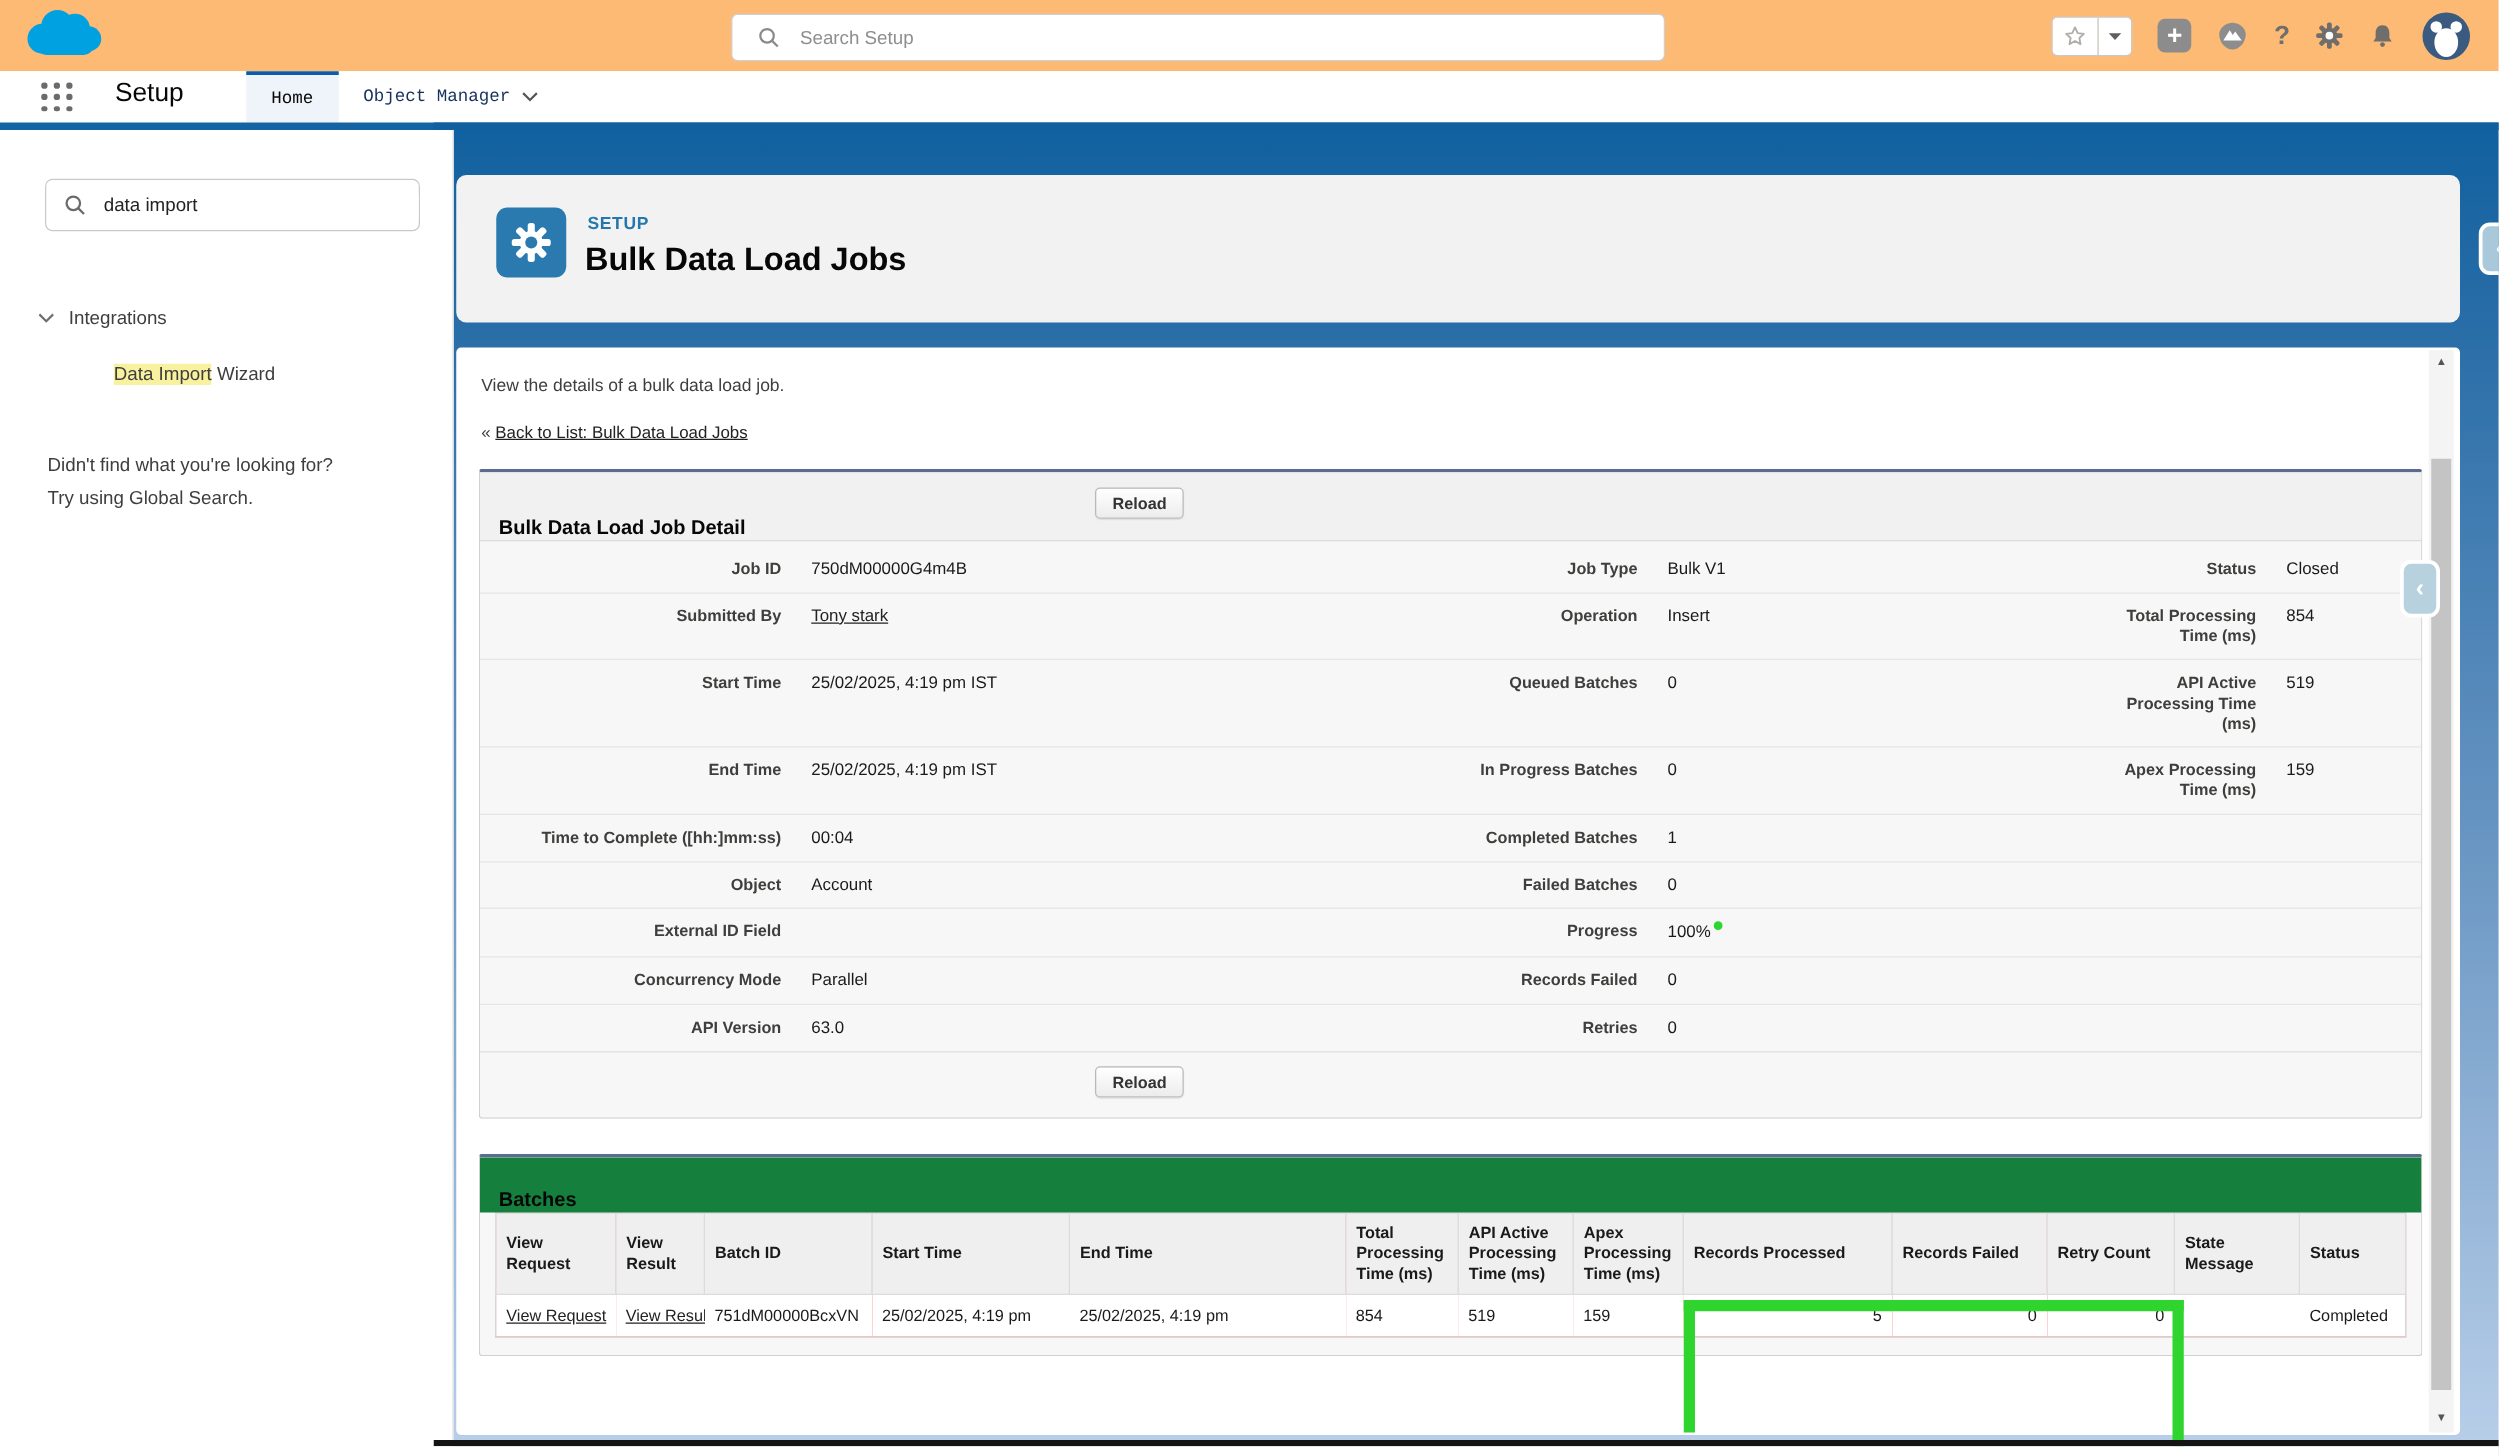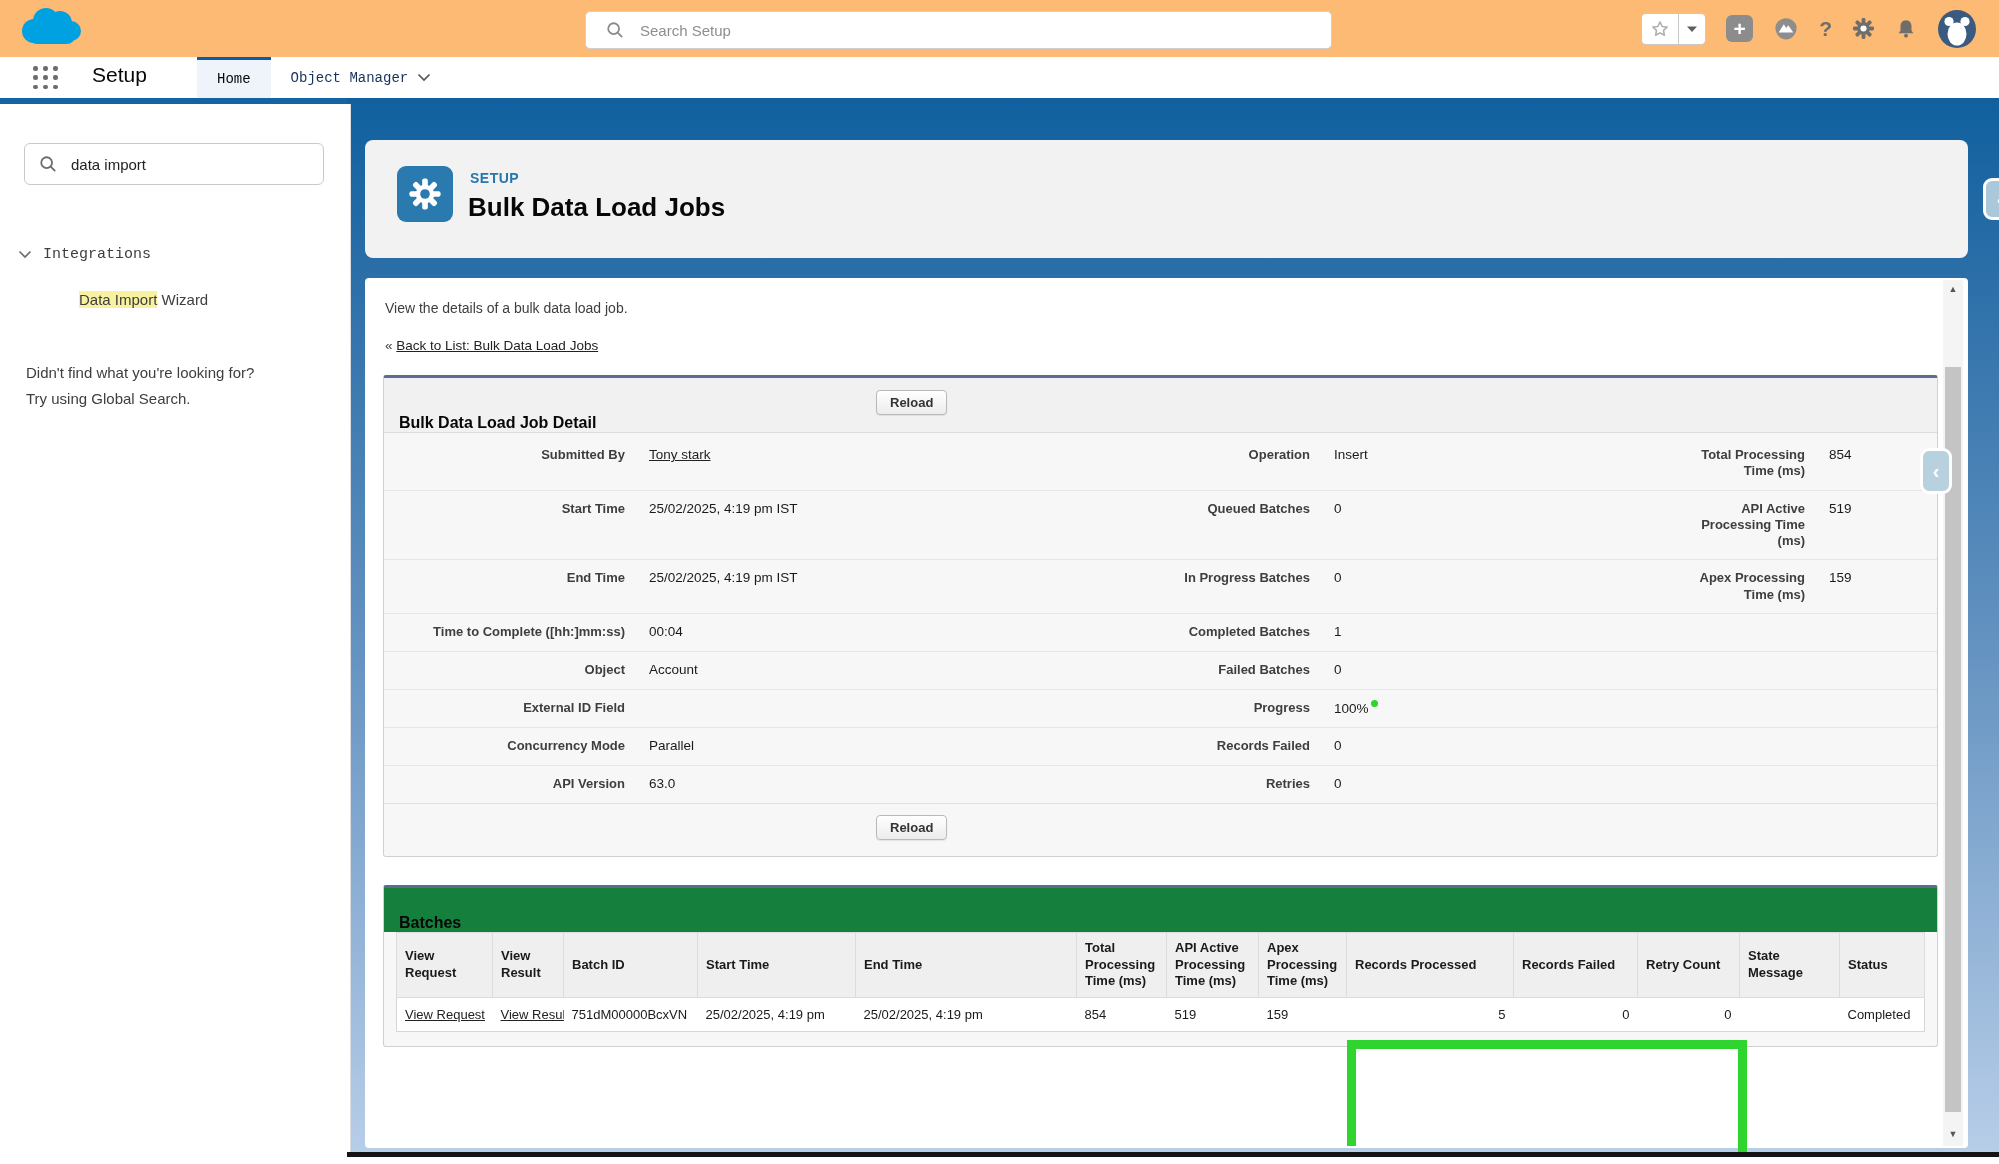--- a/index.html
+++ b/index.html
@@ -33,29 +33,29 @@
   .appname{position:absolute;left:92px;top:6px;font-size:21px;color:#080707;}
   .tabs{position:absolute;left:197px;top:0;height:41px;display:flex;font-family:Liberation Mono, monospace;}
   .tab{height:41px;display:flex;align-items:center;padding:0 20px;font-size:14px;color:#16325c;
     box-sizing:border-box;gap:9px;}
   .tab.active{background:#eef4fa;border-top:3px solid #0b5cab;color:#080707;}
   
   .blueband{position:absolute;left:0;top:98px;width:1999px;height:6px;background:#1464a3;}
   .bluebg{position:absolute;left:347px;top:98px;width:1652px;height:1066px;
     background:linear-gradient(180deg,#10609f 0%,#2a6ea8 16%,#6593c1 52%,#b9cfe9 100%);}
   
-  .sidebar{position:absolute;left:4px;top:104px;width:347px;height:1060px;background:#fff;
+  .sidebar{position:absolute;left:16px;top:104px;width:347px;height:1060px;background:#fff;
     border-right:1px solid #d9dde2;box-sizing:border-box;}
   .ssearch{position:absolute;left:20px;top:39px;width:300px;height:42px;border:1px solid #c9c9c9;
     border-radius:6px;display:flex;align-items:center;background:#fff;box-sizing:border-box;}
   .ssearch svg{margin-left:14px;}
   .ssearch input{border:0;outline:0;flex:1;margin-left:12px;font-size:15px;color:#222;
     font-family:"Liberation Sans",sans-serif;}
   .snode{position:absolute;left:14px;top:142px;display:flex;align-items:center;gap:11px;
-    font-size:15px;color:#3e3e3c;font-family:Liberation Mono, monospace;}
+    font-size:15px;color:#3e3e3c;}
   .sleaf{position:absolute;left:75px;top:187px;font-size:15px;color:#3e3e3c;cursor:pointer;}
   .hl{background:#f8f1a0;}
   .snotfound{position:absolute;left:22px;top:256px;font-size:15px;color:#3e3e3c;line-height:1.75;}
   
   .phcard{position:absolute;left:365px;top:140px;width:1603px;height:118px;background:#f2f2f2;
     border-radius:8px;}
   .phtile{position:absolute;left:32px;top:26px;width:56px;height:56px;background:#2a7ab0;
     border-radius:9px;display:flex;align-items:center;justify-content:center;}
   .pheyebrow{position:absolute;left:105px;top:30px;font-size:14px;font-weight:bold;color:#2577ae;
     letter-spacing:.5px;}
@@ -270,20 +270,28 @@
     <span>«</span>
     <a href="#">Back to List: Bulk Data Load Jobs</a>
   </p>
 
   <div class="section">
     <div class="sechead">
       <span class="title">Bulk Data Load Job Detail</span>
       <button class="btn reload-top">Reload</button>
     </div>
     <div id="detail-rows">
+        <div class="drow">
+          <div class="dcell lab"><span>Job ID</span></div>
+          <div class="dcell val"><span>750dM00000G4m4B</span></div>
+          <div class="dcell lab"><span>Job Type</span></div>
+          <div class="dcell val"><span>Bulk V1</span></div>
+          <div class="dcell lab l3"><span>Status</span></div>
+          <div class="dcell val"><span>Closed</span></div>
+        </div>
         <div class="drow">
           <div class="dcell lab"><span>Submitted By</span></div>
           <div class="dcell val"><a href="#" class="dlink">Tony stark</a></div>
           <div class="dcell lab"><span>Operation</span></div>
           <div class="dcell val"><span>Insert</span></div>
           <div class="dcell lab l3"><span>Total Processing Time (ms)</span></div>
           <div class="dcell val"><span>854</span></div>
         </div>
         <div class="drow">
           <div class="dcell lab"><span>Start Time</span></div>

